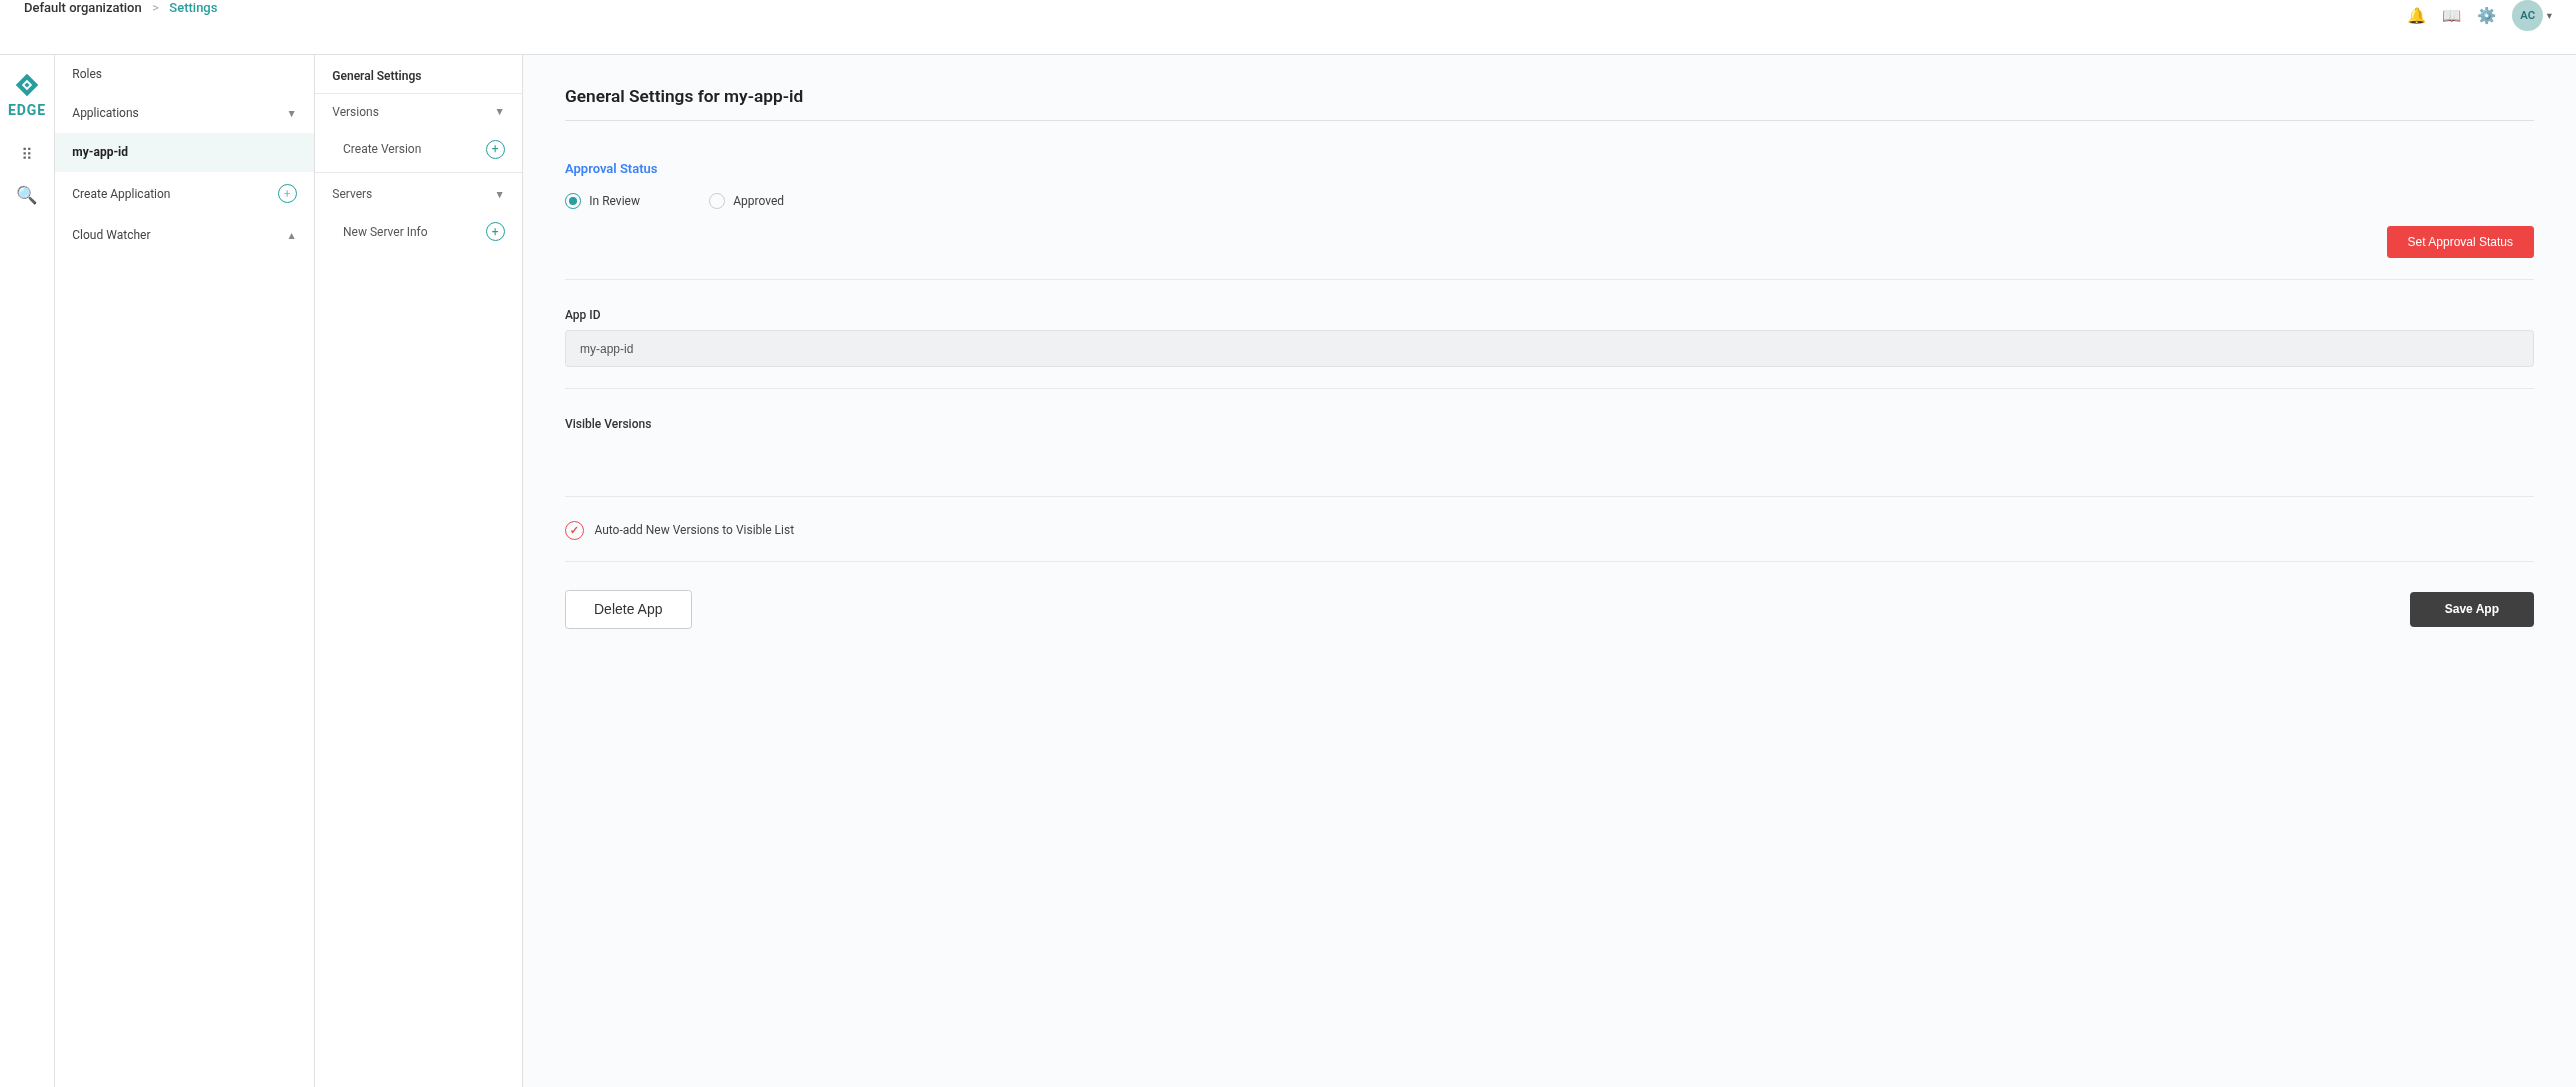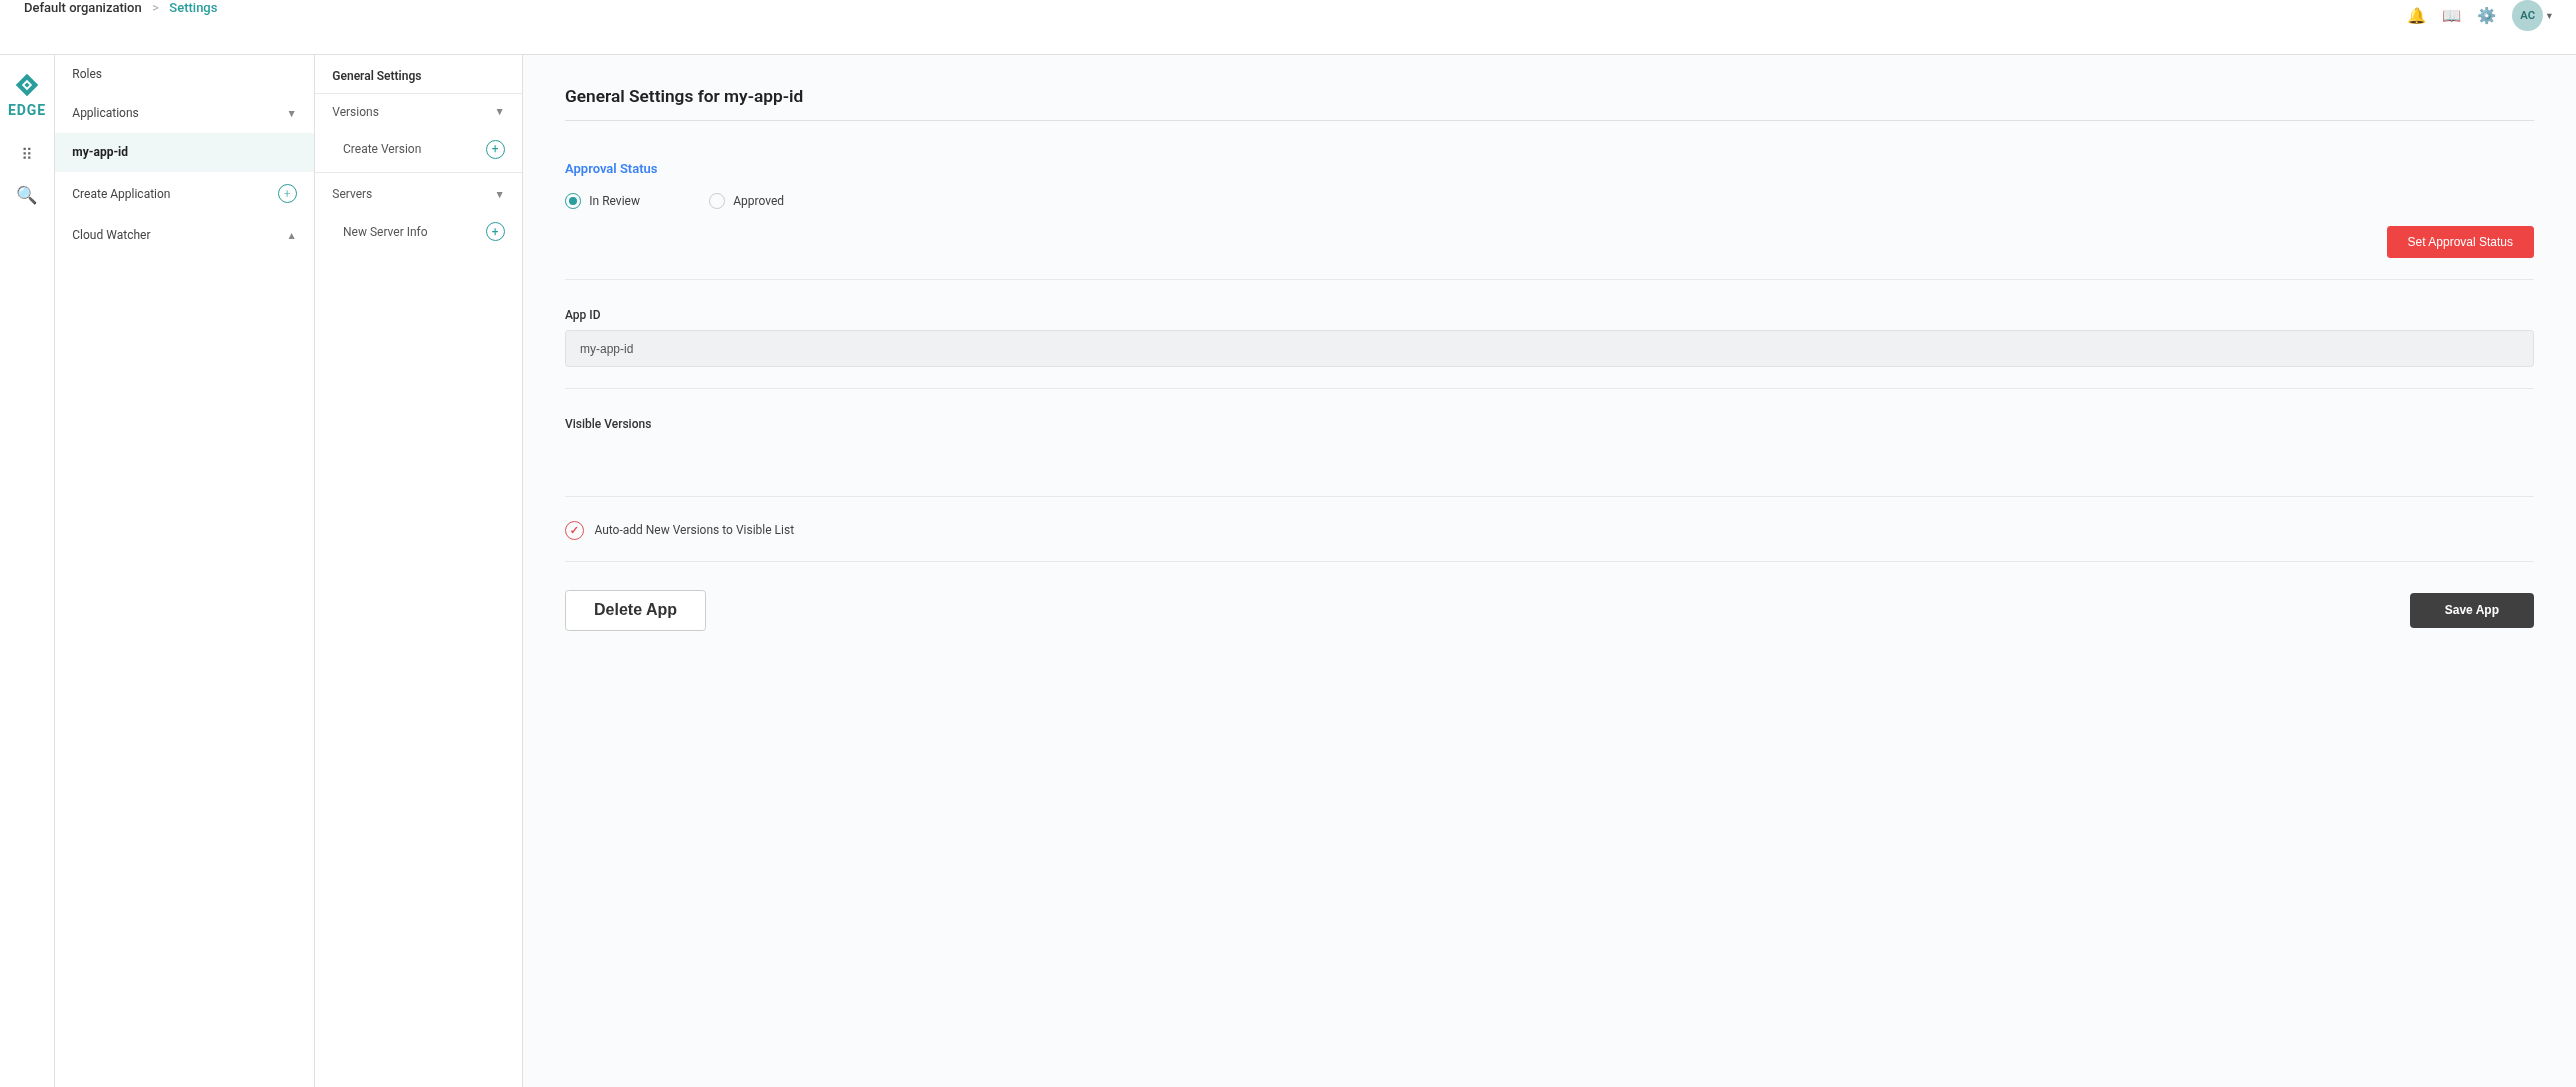--- a/index.html
+++ b/index.html
@@ -126,21 +126,21 @@
     .checkbox-icon {
       width: 19px; height: 19px; border-radius: 50%; border: 1.7px solid #e05050;
       display: flex; align-items: center; justify-content: center; flex-shrink: 0;
     }
     .checkmark { color: #e05050; font-size: 11.3px; font-weight: 700; }
 
     
     .footer-actions { display: flex; justify-content: space-between; align-items: center; margin-top: 21px; }
     .btn-delete {
       background: #fff; color: #333; border: 0.9px solid #ccc; padding: 10.4px 28px;
-      border-radius: 3.5px; font-size: 16px; font-weight: 700; cursor: pointer;
+      border-radius: 3.5px; font-size: 14px; font-weight: 400; cursor: pointer;
     }
     .btn-save {
       background: #404040; color: #fff; border: none; padding: 10.4px 35px;
       border-radius: 4px; font-size: 12px; font-weight: 600; cursor: pointer;
     }
 
     
     .logo-wrap {
       display: flex; flex-direction: column; align-items: center; gap: 1.7px; margin-bottom: 7px;
     }

